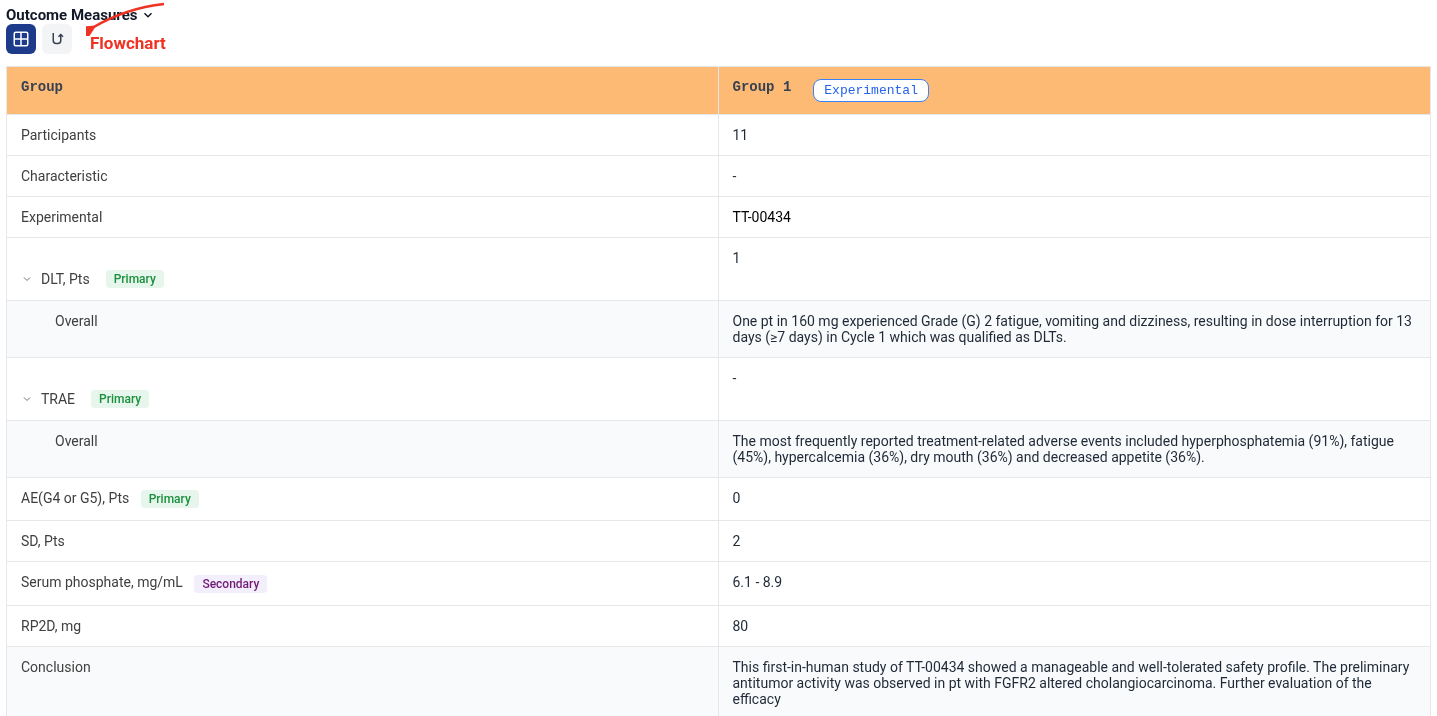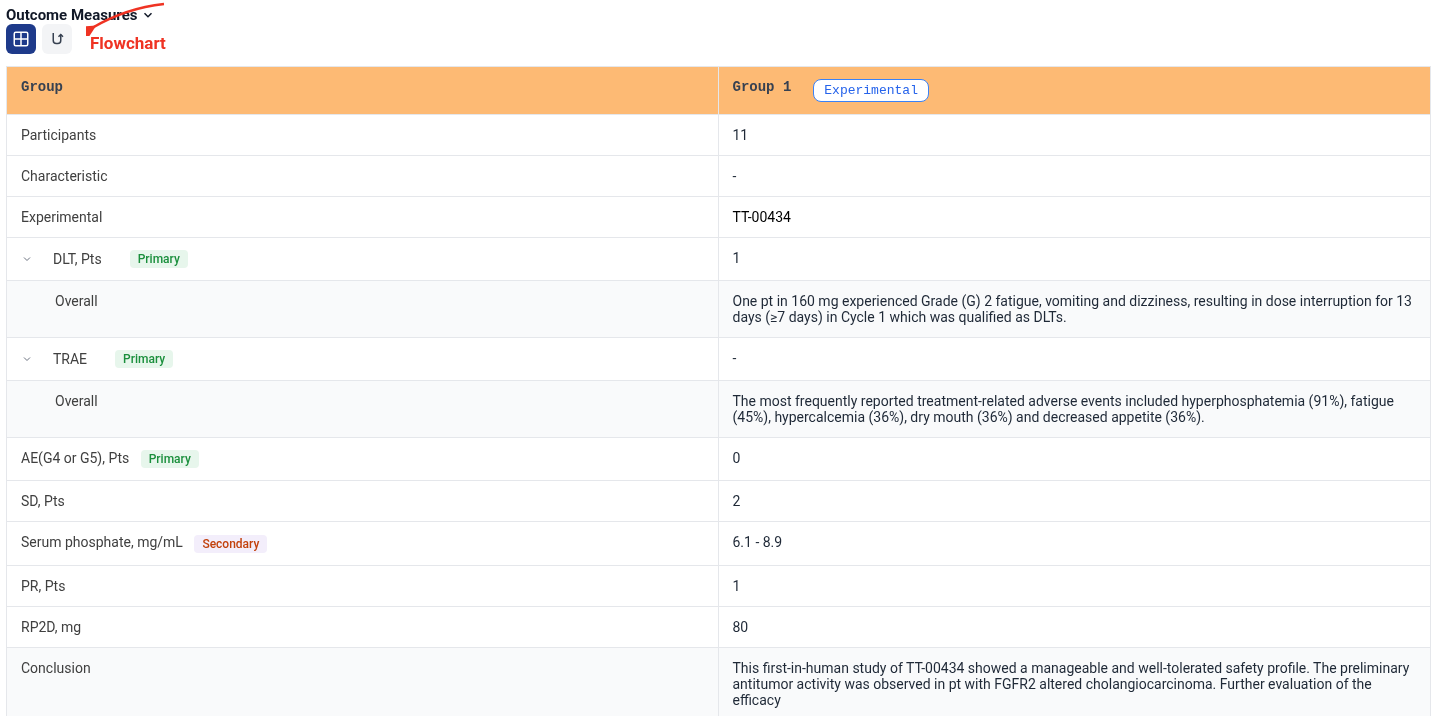--- a/index.html
+++ b/index.html
@@ -67,33 +67,33 @@
       vertical-align: top;
       font-size: 14px;
     }
     .col-a { width: 50%; border-right: 1px solid #e5e7eb; }
     .col-b { width: 50%; }
     .hdr-row td { background: #fdba74; font-weight: 600; color: #374151; font-family: Liberation Mono, monospace; }
     .row { border-top: 1px solid #e5e7eb; }
     .row td { border-top: 1px solid #e5e7eb; }
     .sub-row td { background: #f9fafb; margin-top: 24px; }
     .sub-row .col-a { padding-left: 48px; }
-    .collap-label { display: flex; align-items: center; gap: 20px; }
+    .collap-label { display: flex; align-items: center; gap: 8px; margin-top: 20px; }
     .collap-label .mini-chev { width: 12px; height: 12px; color: #6b7280; }
     .badge {
       display: inline-block;
       padding: 2px 8px;
       border-radius: 4px;
       font-size: 12px;
       font-weight: 500;
       margin-left: 8px;
       vertical-align: middle;
     }
     .badge-green { background: #e7f6ec; color: #1a8f3c; }
-    .badge-purple { background: #f3eefb; color: #c2410c; }
+    .badge-purple { background: #f3eefb; color: #701a75; }
     .badge-blue-outline {
       background: #fff;
       border: 1px solid #3b82f6;
       color: #2563eb;
       border-radius: 8px;
       padding: 3px 10px;
       font-size: 13px;
     }
     .link-text { color: #000000; text-align: right; }
     .group-header { display: flex; gap: 14px; }
@@ -213,24 +213,20 @@
   </tr>
 
   <tr class="row">
     <td class="col-a">
       <span class="rlabel">Serum phosphate, mg/mL</span>
       <span class="badge badge-purple">Secondary</span>
     </td>
     <td class="col-b">6.1 - 8.9</td>
   </tr>
 
-  <tr class="row">
-    <td class="col-a rlabel">PR, Pts</td>
-    <td class="col-b">1</td>
-  </tr>
 
   <tr class="row">
     <td class="col-a rlabel">RP2D, mg</td>
     <td class="col-b">80</td>
   </tr>
 
   <tr class="row sub-row">
     <td class="col-a rlabel" style="padding-left:14px;background:#f9fafb">Conclusion</td>
     <td class="col-b" style="background:#f9fafb">This first-in-human study of TT-00434 showed a manageable and well-tolerated safety profile. The preliminary antitumor activity was observed in pt with FGFR2 altered cholangiocarcinoma. Further evaluation of the efficacy</td>
   </tr>

